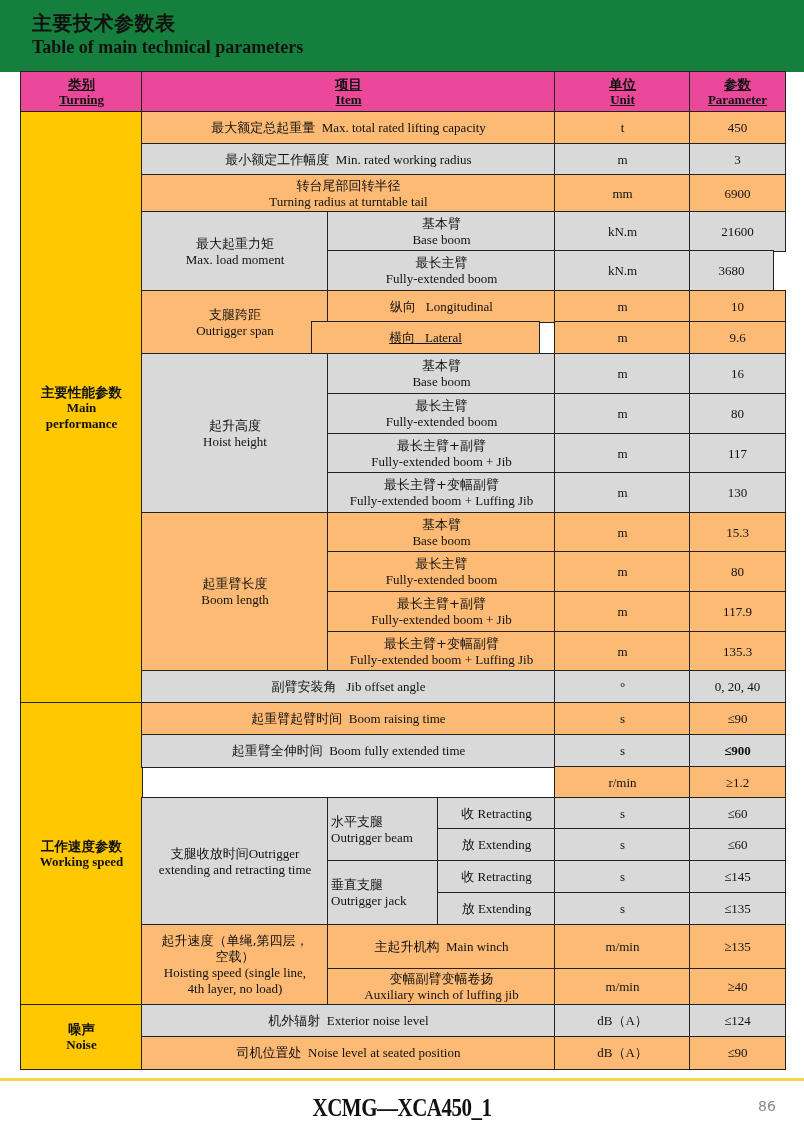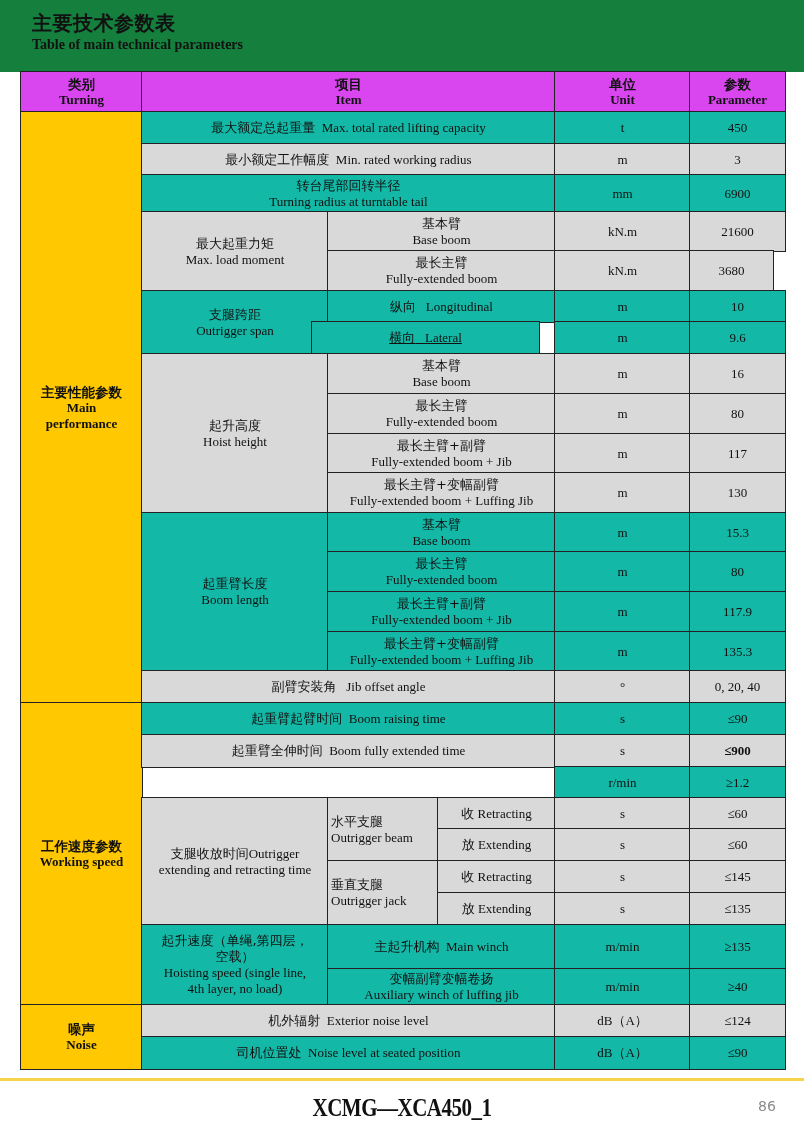--- a/index.html
+++ b/index.html
@@ -1,26 +1,26 @@
 <!DOCTYPE html>
 <html><head>
 <meta charset="utf-8">
 <style>
   html,body{margin:0;padding:0;}
   body{width:804px;height:1131px;background:#ffffff;position:relative;overflow:hidden;font-family:"Liberation Serif","DejaVu Serif",serif;color:#111;}
   .title-band{position:absolute;left:0;top:0;width:804px;height:72px;background:#15803d;padding-left:8px;}
   .title-cn{position:absolute;left:32px;top:10px;font-family:"DejaVu Sans",sans-serif;font-weight:bold;font-size:20px;letter-spacing:0.5px;}
-  .title-en{position:absolute;left:32px;top:37px;font-family:"Liberation Serif",serif;font-weight:bold;font-size:14px;}
+  .title-en{position:absolute;left:32px;top:37px;font-family:"Liberation Serif",serif;font-weight:bold;font-size:18px;}
   .cell{position:absolute;box-sizing:border-box;border:1.5px solid #222;display:flex;flex-direction:column;align-items:center;justify-content:center;text-align:center;font-size:13px;line-height:16px;overflow:hidden;}
-  .hdr{background:#d946ef;font-weight:bold;}
+  .hdr{background:#ec4899;font-weight:bold;text-decoration:underline;}
   .hdr .cn{font-family:"DejaVu Sans",sans-serif;font-size:13.5px;}
   .hdr .en{font-size:13px;}
   .cat{background:#ffc800;font-weight:bold;}
   .cat .cn{font-family:"DejaVu Sans",sans-serif;font-size:13.5px;}
-  .lt{background:#14b8a6;}
+  .lt{background:#fdba74;}
   .gy{background:#d9d9d9;}
   .cn{font-family:"DejaVu Sans",sans-serif;font-size:13px;}
   .en{font-family:"Liberation Serif",serif;}
   .inl{display:block;white-space:nowrap;}
   .left{align-items:flex-start;text-align:left;padding-left:3px;}
   .footer-line{position:absolute;left:0;top:1078px;width:804px;height:3px;background:#f5d34a;}
   .footer-model{position:absolute;left:0;width:804px;top:1096px;text-align:center;font-family:"Liberation Serif",serif;font-weight:bold;font-size:21px;letter-spacing:-0.5px;transform:scaleY(1.15);}
   .footer-page{position:absolute;left:758px;top:1098px;font-family:"DejaVu Sans",sans-serif;font-size:14px;color:#8a8a8a;}
 </style>
 </head>

